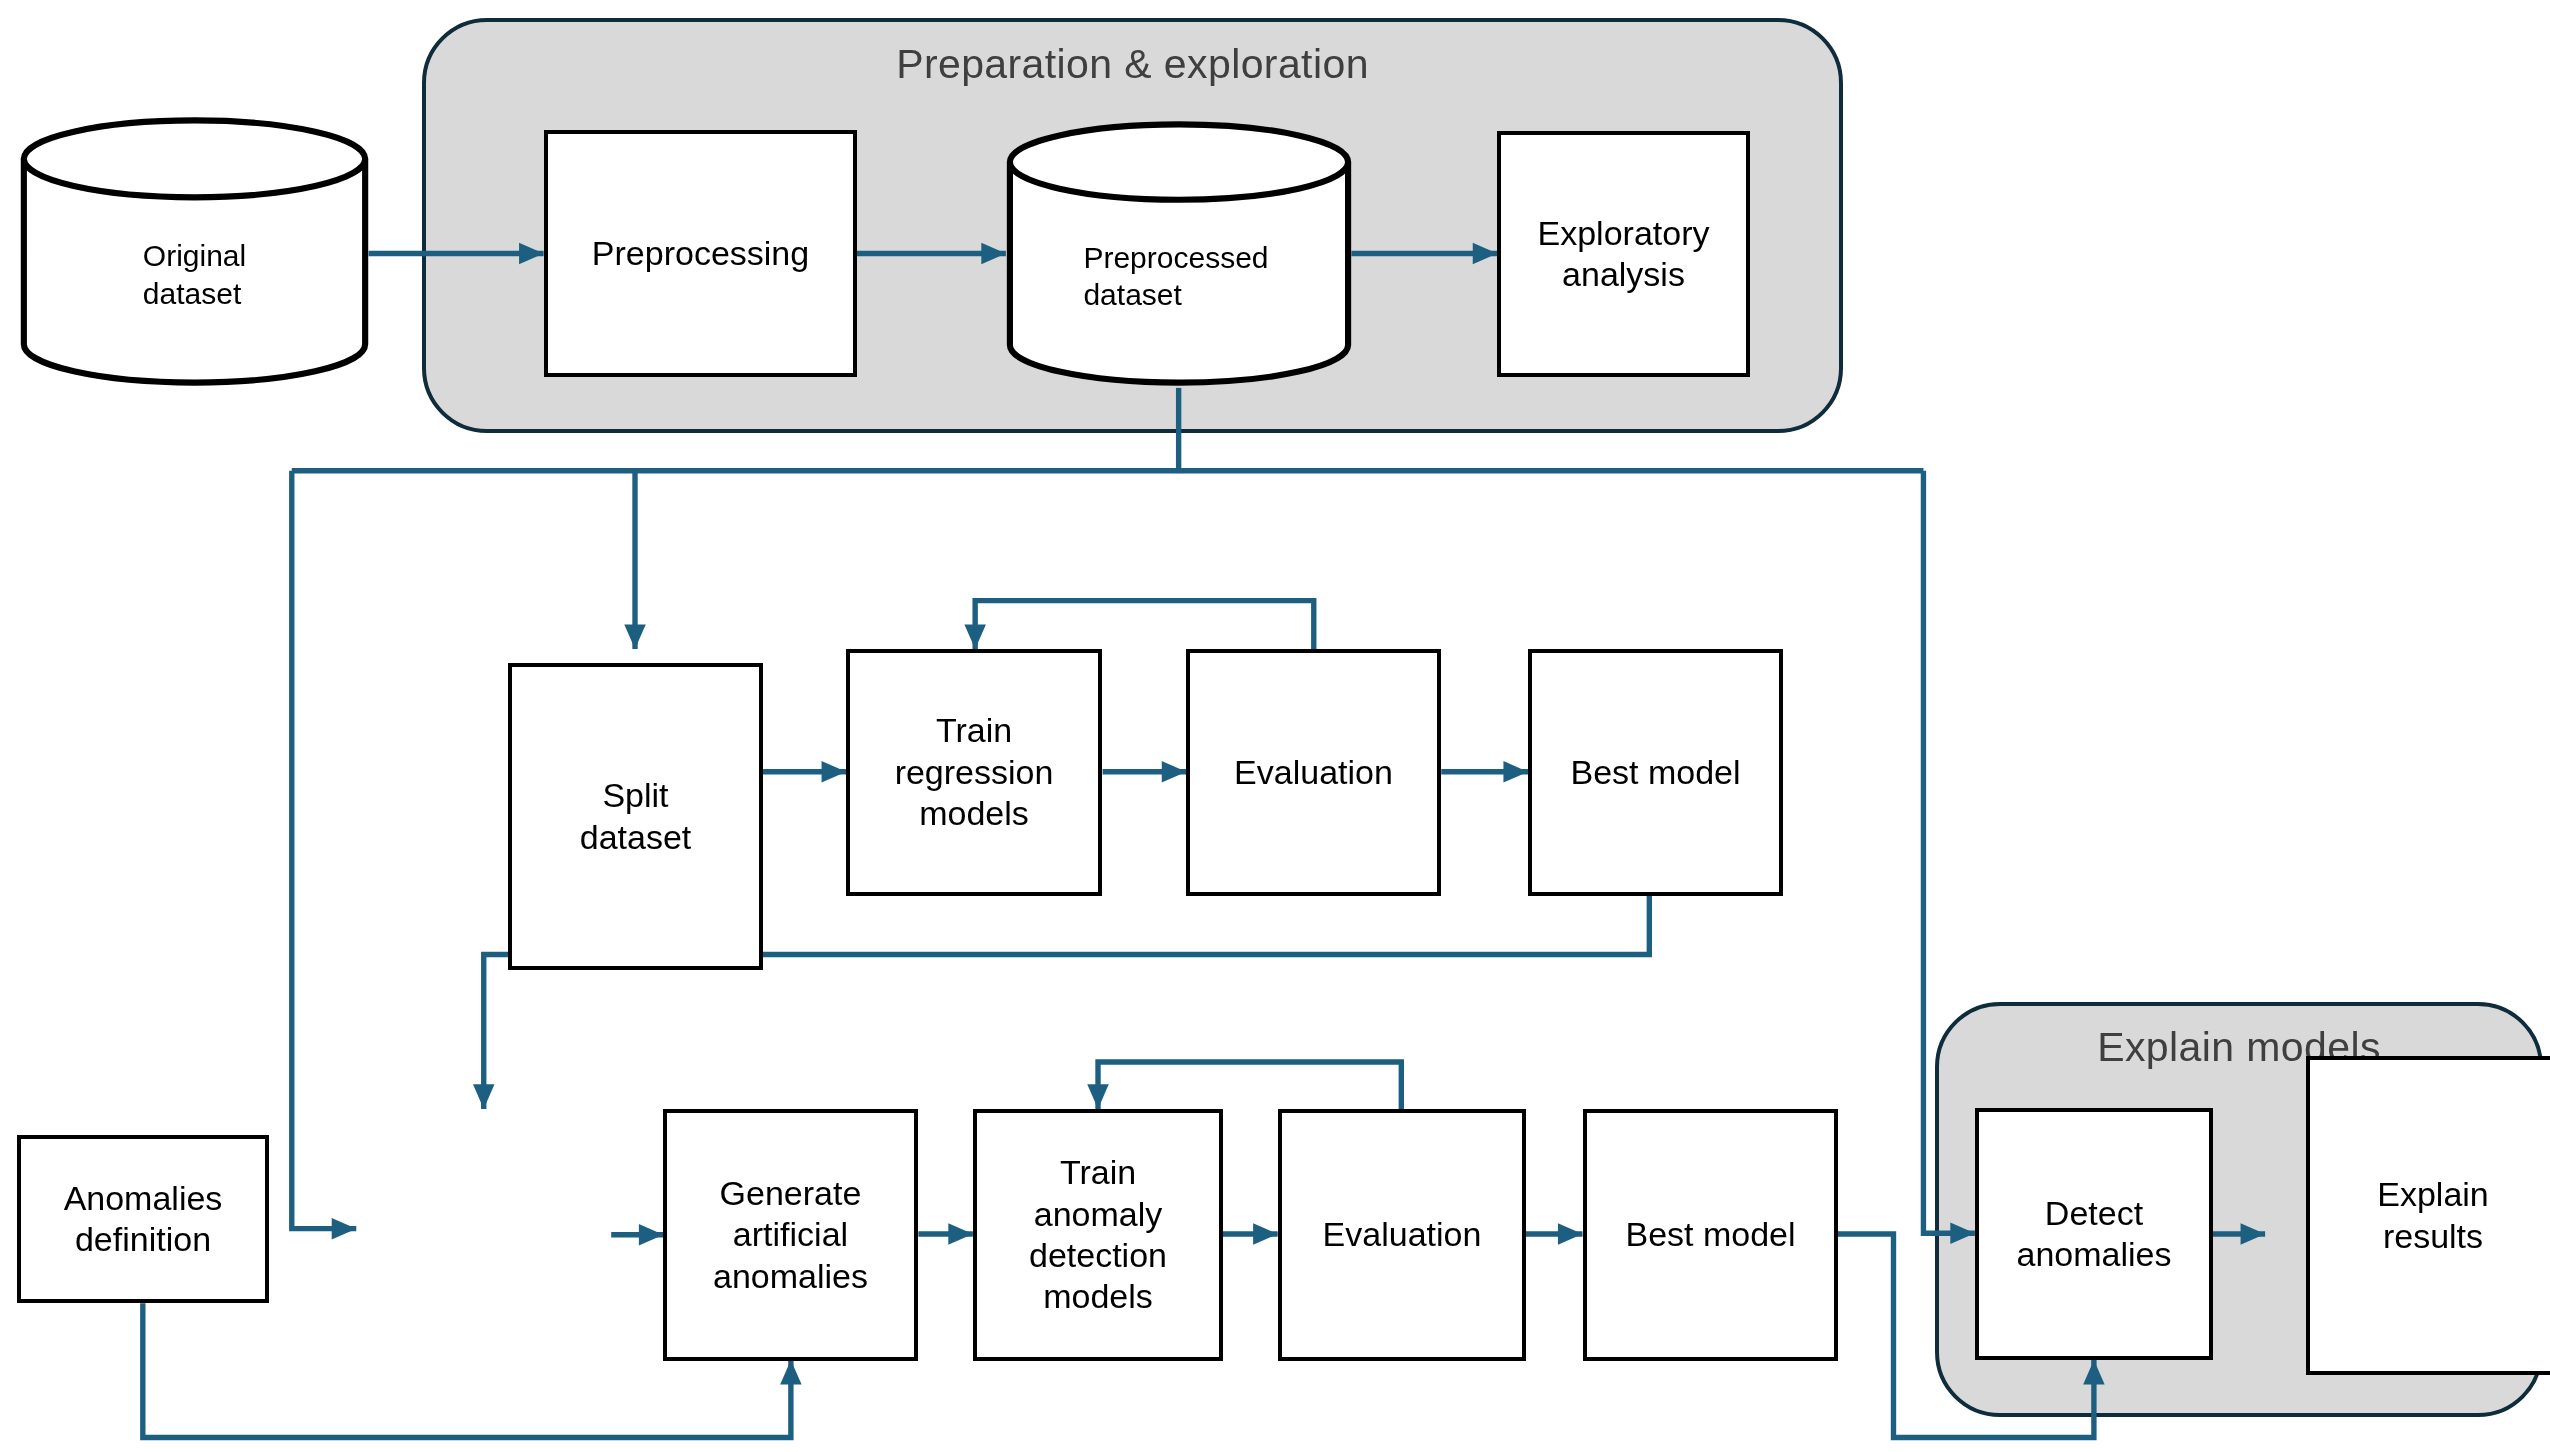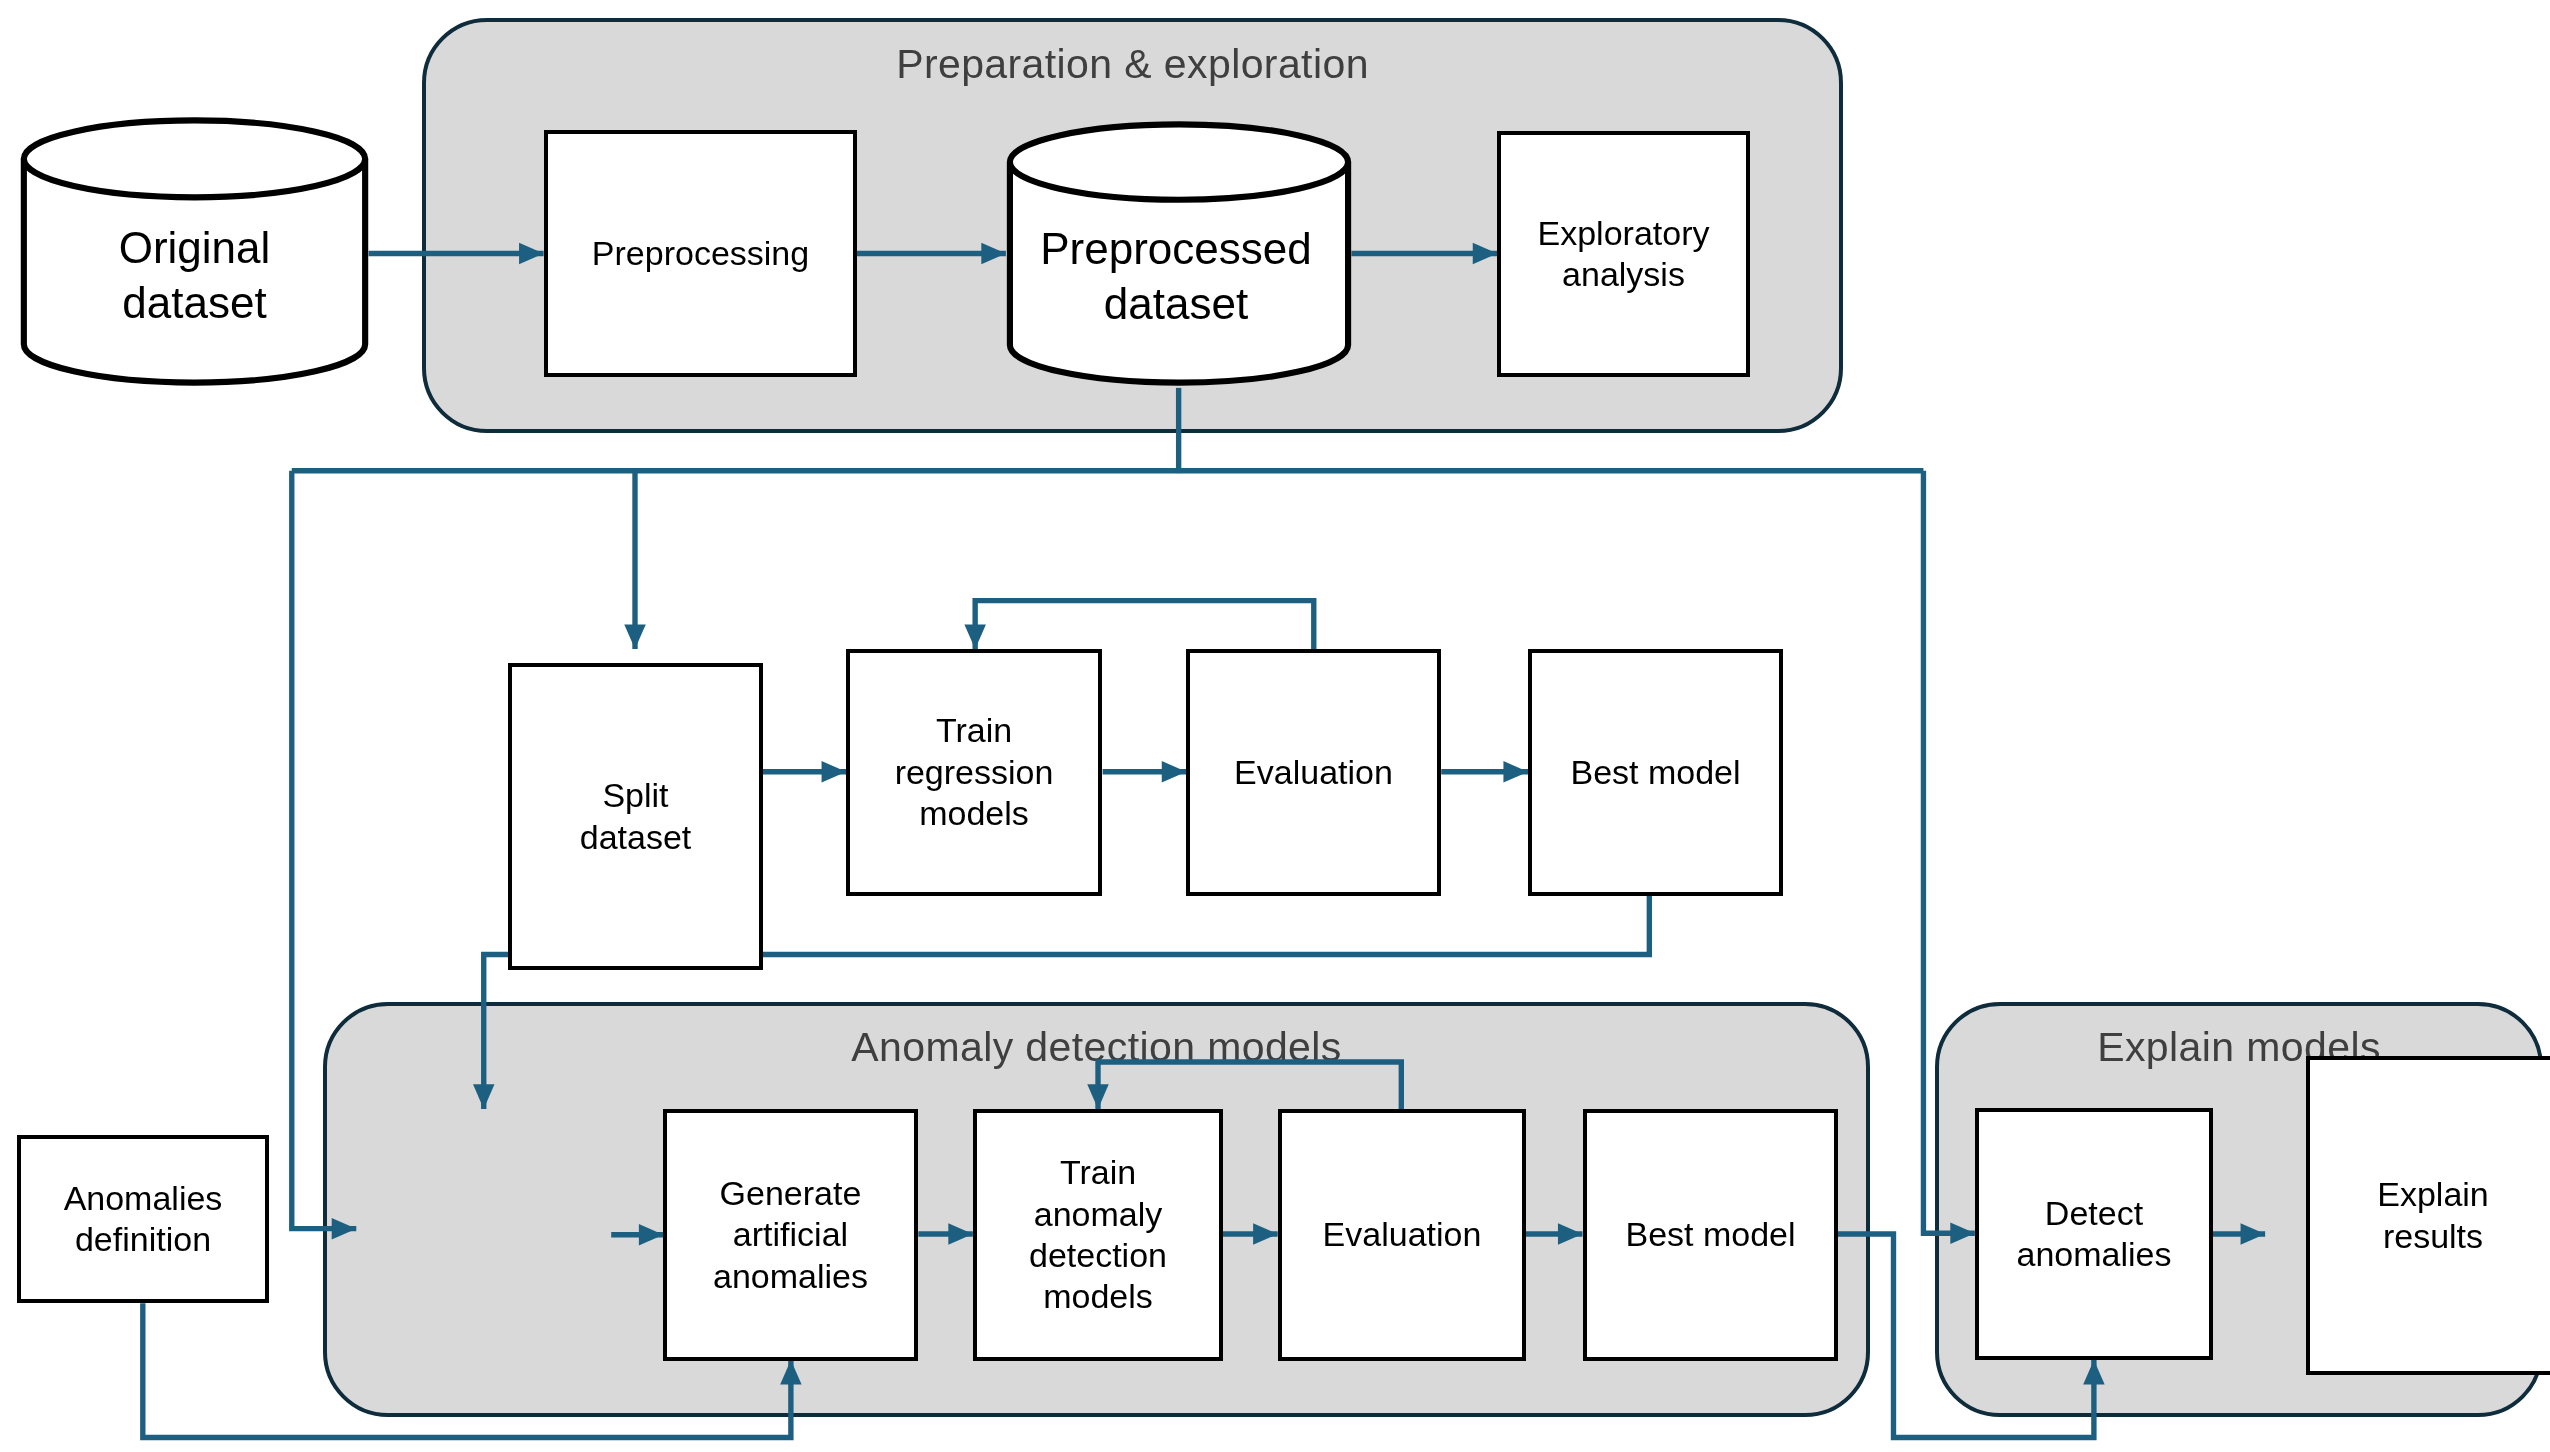--- a/index.html
+++ b/index.html
@@ -46,22 +46,21 @@
     z-index:3;
   }
   .cylinder svg{display:block;}
   .cylinder .cyl-label{
     position:absolute;
     left:0;right:0;
     top:25%;bottom:8%;
     display:flex;
     align-items:center;
     justify-content:center;
-    text-align:center;
-    font-size:44px;
+    font-size:30px;
     color:#000000;
     line-height:1.25;
     white-space:pre-line;
   }
   #edges-layer{
     position:absolute;
     left:0;top:0;
     z-index:2;
     pointer-events:none;
   }
@@ -74,23 +73,20 @@
 </head>
 <body>
 
 <div id="canvas">
 
   <div class="container" style="left:422px;top:18.4px;width:1421px;height:415px;">
     <div class="title">Preparation &amp; exploration</div>
   </div>
 
 
-  <div class="container" style="left:323px;top:1002px;width:1547px;height:415px;">
-    <div class="title">Anomaly detection models</div>
-  </div>
 
   <div class="container" style="left:1935px;top:1002px;width:608px;height:415px;">
     <div class="title">Explain models</div>
   </div>
 
   <svg id="edges-layer" width="2550" height="1453" viewBox="0 0 3321 1892">
     <defs>
       <marker id="ah" markerUnits="userSpaceOnUse" markerWidth="36" markerHeight="32" refX="33" refY="15" orient="auto">
         <path d="M1,1 L33,15 L1,29 Z" fill="#1d5f80"></path>
       </marker>

